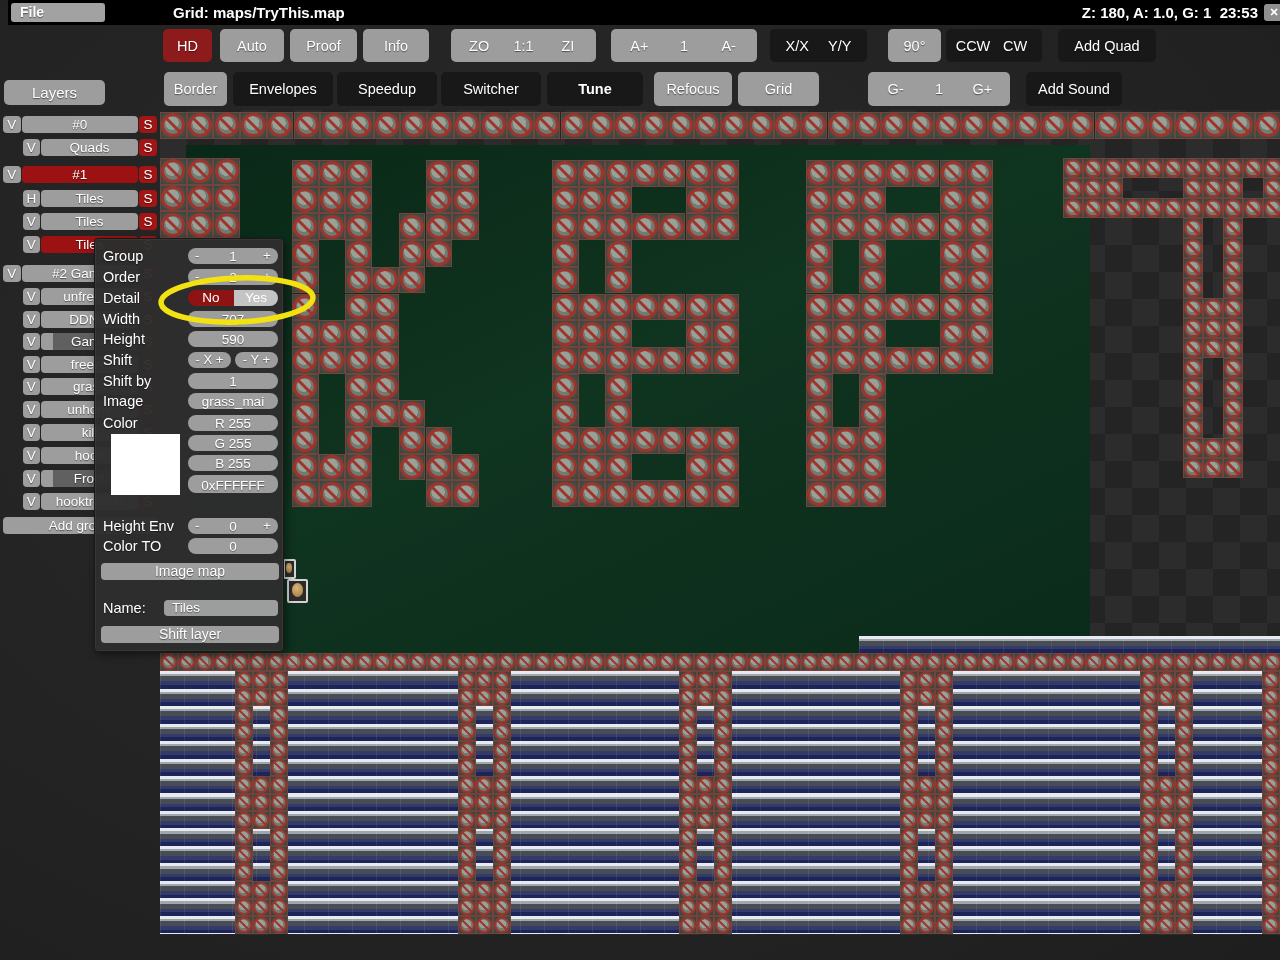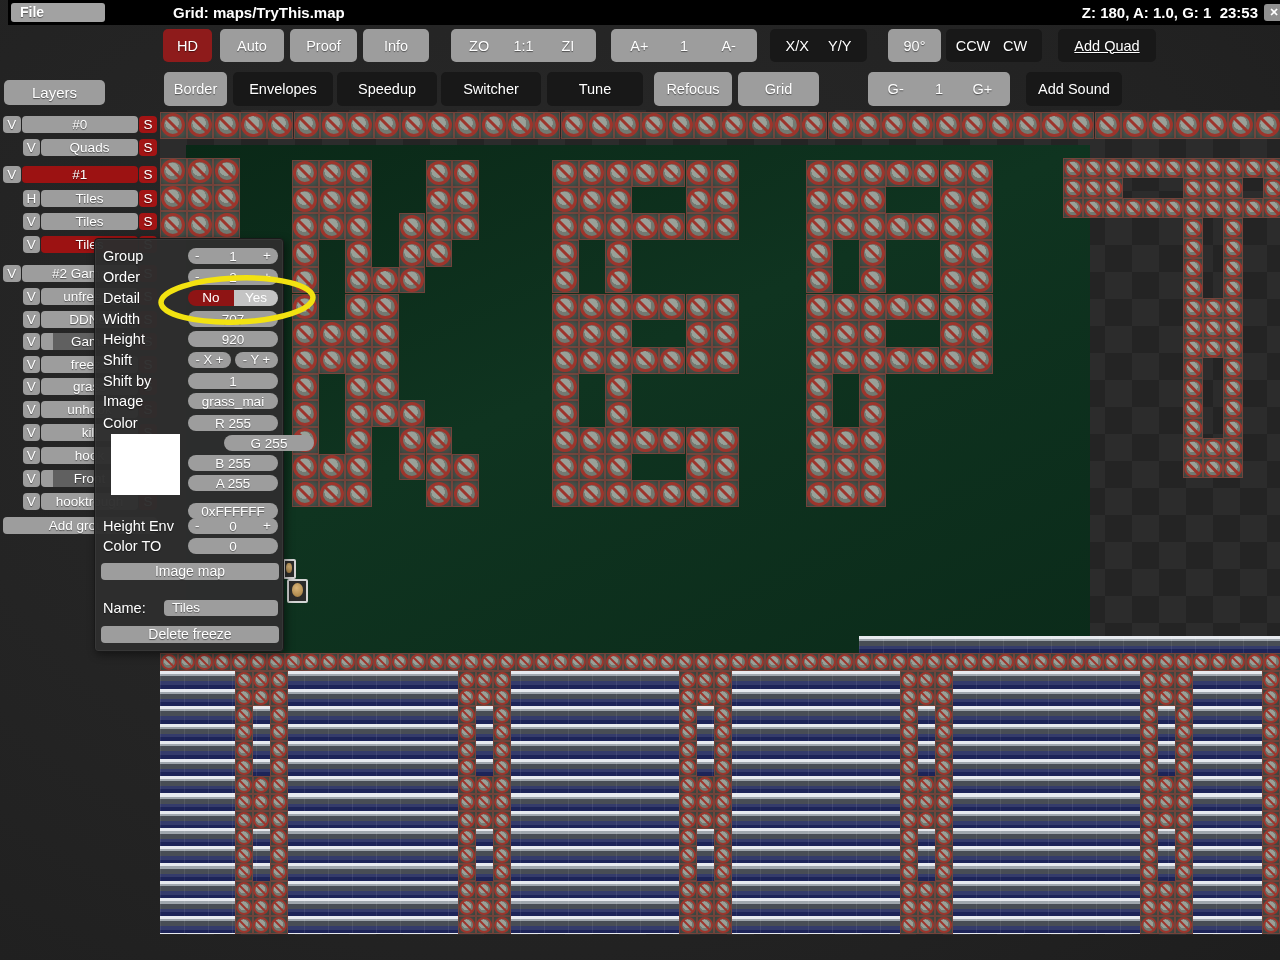--- a/index.html
+++ b/index.html
@@ -699,28 +699,28 @@
       </div>
       <div class="btn ui dark btn-group" style="left: 770px; top: 29px; width: 97px; height: 33px;">
         <span>X/X</span>
         <span>Y/Y</span>
       </div>
       <div class="btn ui light" style="left: 888px; top: 29px; width: 53px; height: 33px;">90°</div>
       <div class="btn ui dark btn-group" style="left: 946px; top: 29px; width: 96px; height: 33px;">
         <span>CCW</span>
         <span>CW</span>
       </div>
-      <div class="btn ui dark" style="left: 1058px; top: 29px; width: 98px; height: 33px; text-decoration: underline;">Add Quad</div>
+      <div class="btn ui dark" style="left: 1058px; top: 29px; width: 98px; height: 33px;">Add Quad</div>
     </div>
   <div id="toolbar-row2">
       <div class="btn ui light" style="left: 164px; top: 72px; width: 63px; height: 34px;">Border</div>
       <div class="btn ui dark" style="left: 233px; top: 72px; width: 100px; height: 34px;">Envelopes</div>
       <div class="btn ui dark" style="left: 337px; top: 72px; width: 100px; height: 34px;">Speedup</div>
       <div class="btn ui dark" style="left: 441px; top: 72px; width: 100px; height: 34px;">Switcher</div>
-      <div class="btn ui dark" style="left: 547px; top: 72px; width: 96px; height: 34px;">Tune</div>
+      <div class="btn ui dark" style="left: 547px; top: 72px; width: 96px; height: 34px; font-weight: bold;">Tune</div>
       <div class="btn ui light" style="left: 654px; top: 72px; width: 78px; height: 34px;">Refocus</div>
       <div class="btn ui light" style="left: 738px; top: 72px; width: 81px; height: 34px;">Grid</div>
       <div class="btn ui light btn-group" style="left: 868px; top: 72px; width: 142px; height: 34px;">
         <span>G-</span>
         <span>1</span>
         <span>G+</span>
       </div>
       <div class="btn ui dark" style="left: 1026px; top: 72px; width: 96px; height: 34px;">Add Sound</div>
     </div>
 
@@ -785,43 +785,43 @@
         <div class="p-label" style="top: 9px;">Group</div>
         <div class="p-bar" style="top: 9px;">1<div class="minus">-</div><div class="plus">+</div></div>
         <div class="p-label" style="top: 30px;">Order</div>
         <div class="p-bar" style="top: 30px;">2<div class="minus">-</div><div class="plus">+</div></div>
         <div class="p-label" style="top: 51px;">Detail</div>
         <div class="p-toggle-off" style="top: 51px;">No</div>
         <div class="p-toggle-on" style="top: 51px;">Yes</div>
         <div class="p-label" style="top: 72px;">Width</div>
         <div class="p-bar" style="top: 72px;">707</div>
         <div class="p-label" style="top: 92px;">Height</div>
-        <div class="p-bar" style="top: 92px;">920</div>
+        <div class="p-bar" style="top: 92px;">590</div>
         <div class="p-label" style="top: 113px;">Shift</div>
         <div class="p-mini" style="left: 93px; top: 113px;">- X +</div>
         <div class="p-mini" style="left: 140px; top: 113px;">- Y +</div>
         <div class="p-label" style="top: 134px;">Shift by</div>
         <div class="p-bar" style="top: 134px;">1</div>
         <div class="p-label" style="top: 154px;">Image</div>
         <div class="p-bar" style="top: 154px;">grass_mai</div>
         <div class="p-label" style="top: 176px;">Color</div>
         <div class="p-bar" style="top: 176px;">R 255</div>
-        <div class="p-bar" style="top: 196px; margin-left: 36px;">G 255</div>
+        <div class="p-bar" style="top: 196px;">G 255</div>
         <div class="p-bar" style="top: 216px;">B 255</div>
         <div class="p-bar" style="top: 236px;">A 255</div>
-        <div class="p-bar" style="top: 264px; border-radius: 8px;">0xFFFFFF</div>
+        <div class="p-bar" style="top: 238px; border-radius: 8px;">0xFFFFFF</div>
         <div class="p-label" style="top: 279px;">Height Env</div>
         <div class="p-bar" style="top: 279px;">0<div class="minus">-</div><div class="plus">+</div></div>
         <div class="p-label" style="top: 299px;">Color TO</div>
         <div class="p-bar" style="top: 299px;">0</div>
       </div>
     <div id="p-swatch" style="background: rgb(255, 255, 255);"></div>
     <div class="p-wide" style="top:324px;">Image map</div>
     <div class="p-label" style="top:361px;">Name:</div>
     <div id="p-name-input">Tiles</div>
-    <div class="p-wide" style="top:387px;">Delete freeze</div>
+    <div class="p-wide" style="top:387px;">Shift layer</div>
   </div>
 
   <svg id="highlight-svg" width="164" height="56">
     <ellipse id="hl-ellipse" cx="82" cy="28" rx="76" ry="22" fill="none" stroke-width="5.5" transform="rotate(-2 82 28)" stroke="#f2e211"></ellipse>
   </svg>
 
 </div>
 
 </body></html>

